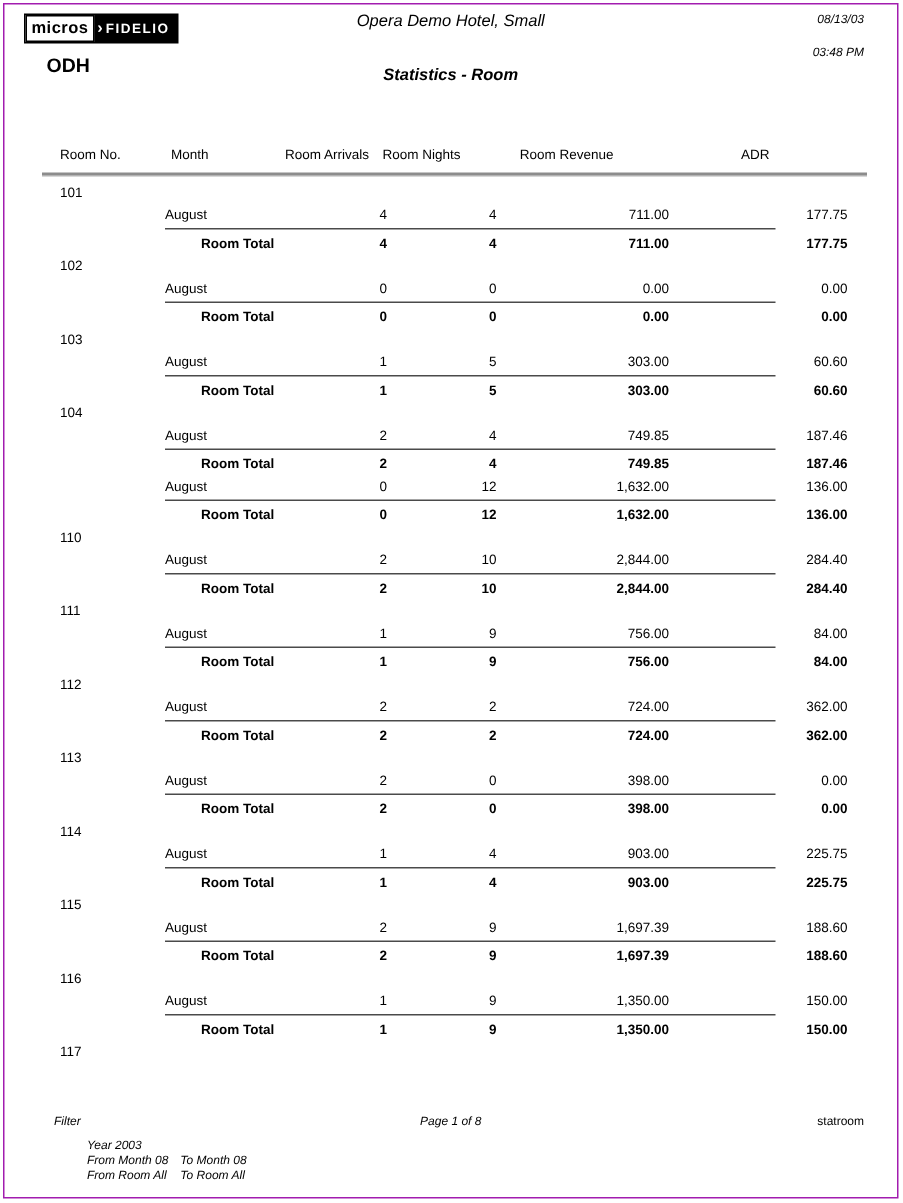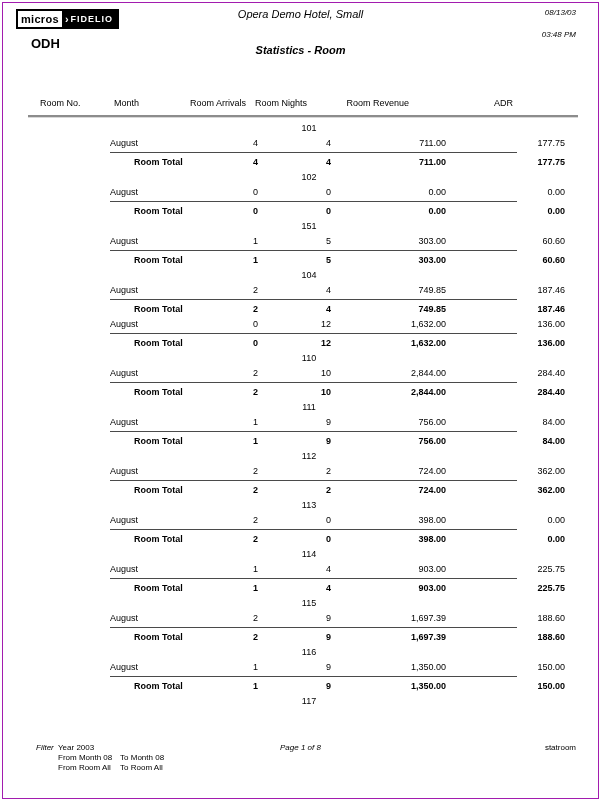--- a/index.html
+++ b/index.html
@@ -23,32 +23,32 @@
   .header-row span{position:absolute;top:3px;white-space:nowrap;font-size:9px;}
   .h-roomno{left:12px;}
   .h-month{left:86px;}
   .h-arrivals{right:332px;}
   .h-nights{right:271px;}
   .h-revenue{right:169px;}
   .h-adr{right:65px;}
   .header-sep{height:2px;background:#8c8c8c;border-bottom:1px solid #d8d8d8;margin-top:3px;}
 
   .room-group{position:relative;}
-  .room-no{padding:5px 0 0 12px;line-height:10px;font-size:9px;text-align:center;}
+  .room-no{padding:5px 0 0 12px;line-height:10px;font-size:9px;}
   .row{display:grid;grid-template-columns:98px 38px 61px 103px 107px;margin-left:82px;width:407px;line-height:10px;gap:12px;}
   .row .cell{white-space:nowrap;}
   .row .num{text-align:right;}
   .row.month-row{margin-top:5px;}
   .row.total{margin-top:4px;border-top:1px solid #4a4a4a;padding-top:4px;font-weight:bold;}
   .row.total .c-month{padding-left:24px;}
 
   
   .footer{position:absolute;left:0;right:0;top:740px;height:34px;font-size:8px;}
   .filter-label{position:absolute;left:33px;top:0;font-style:italic;}
-  .filter-lines{position:absolute;left:55px;top:0;}
+  .filter-lines{position:absolute;left:55px;top:16px;font-style:italic;}
   .filter-line{line-height:10px;white-space:nowrap;}
   .filter-line .fl-left{display:inline-block;min-width:60px;}
   .page-info{position:absolute;left:0;right:0;top:0;text-align:center;font-style:italic;}
   .report-code{position:absolute;right:22px;top:0;}
 </style>
 </head>
 <body>
 
 <div class="page">
 
@@ -110,21 +110,21 @@
   <div class="row total">
     <span class="cell c-month">Room Total</span>
     <span class="cell num c-arr">0</span>
     <span class="cell num c-ngt">0</span>
     <span class="cell num c-rev">0.00</span>
     <span class="cell num c-adr">0.00</span>
   </div>
 </div>
 
   <div class="room-group">
-    <div class="room-no">151</div>
+    <div class="room-no">103</div>
 
   <div class="row month-row">
     <span class="cell c-month">August</span>
     <span class="cell num c-arr">1</span>
     <span class="cell num c-ngt">5</span>
     <span class="cell num c-rev">303.00</span>
     <span class="cell num c-adr">60.60</span>
   </div>
 
   <div class="row total">

